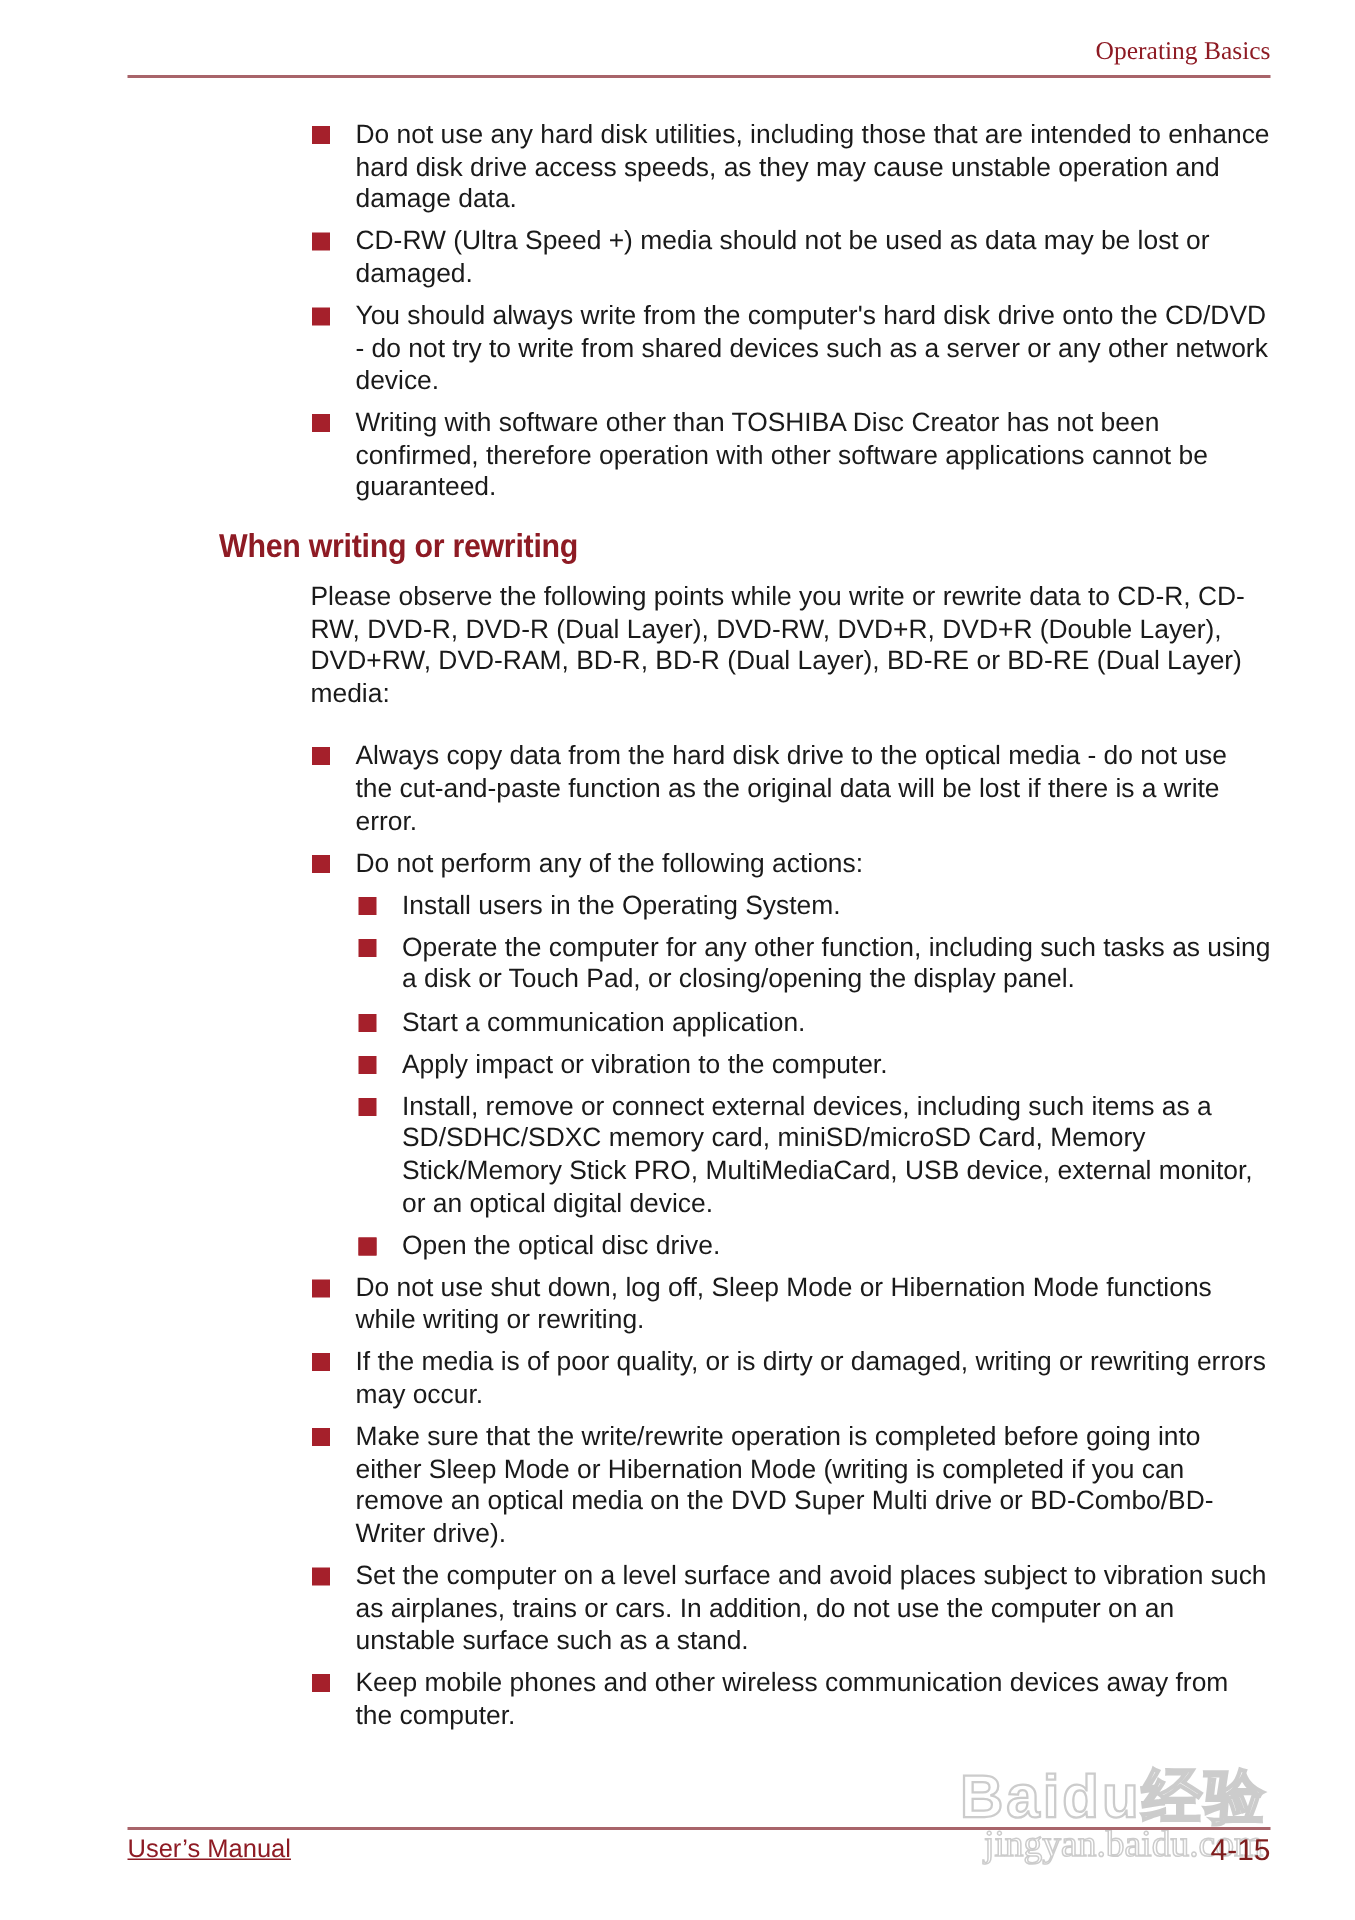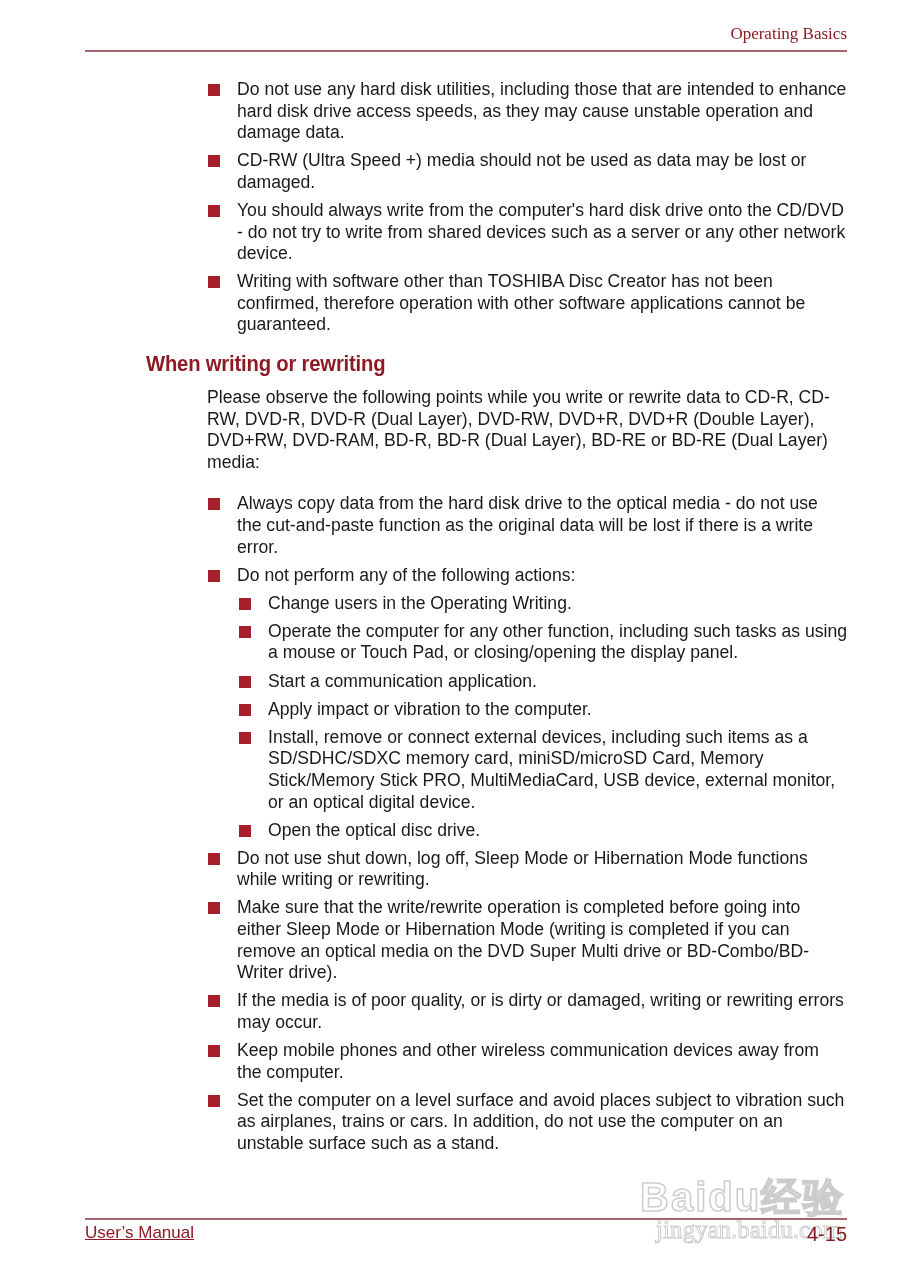--- a/index.html
+++ b/index.html
@@ -64,32 +64,32 @@
     <li class="lvl1"><span class="bullet"></span><span>You should always write from the computer's hard disk drive onto the CD/DVD - do not try to write from shared devices such as a server or any other network device.</span></li>
     <li class="lvl1"><span class="bullet"></span><span>Writing with software other than TOSHIBA Disc Creator has not been confirmed, therefore operation with other software applications cannot be guaranteed.</span></li>
   </ul>
 
   <div class="section-title">When writing or rewriting</div>
   <div class="intro">Please observe the following points while you write or rewrite data to CD-R, CD-RW, DVD-R, DVD-R (Dual Layer), DVD-RW, DVD+R, DVD+R (Double Layer), DVD+RW, DVD-RAM, BD-R, BD-R (Dual Layer), BD-RE or BD-RE (Dual Layer) media:</div>
 
   <ul class="bullets">
     <li class="lvl1"><span class="bullet"></span><span>Always copy data from the hard disk drive to the optical media - do not use the cut-and-paste function as the original data will be lost if there is a write error.</span></li>
     <li class="lvl1"><span class="bullet"></span><span>Do not perform any of the following actions:</span></li>
-    <li class="lvl2"><span class="bullet"></span><span>Change users in the Operating Writing.</span></li>
-    <li class="lvl2"><span class="bullet"></span><span>Operate the computer for any other function, including such tasks as using a mouse or Touch Pad, or closing/opening the display panel.</span></li>
+    <li class="lvl2"><span class="bullet"></span><span>Install users in the Operating System.</span></li>
+    <li class="lvl2"><span class="bullet"></span><span>Operate the computer for any other function, including such tasks as using a disk or Touch Pad, or closing/opening the display panel.</span></li>
     <li class="lvl2"><span class="bullet"></span><span>Start a communication application.</span></li>
     <li class="lvl2"><span class="bullet"></span><span>Apply impact or vibration to the computer.</span></li>
     <li class="lvl2"><span class="bullet"></span><span>Install, remove or connect external devices, including such items as a SD/SDHC/SDXC memory card, miniSD/microSD Card, Memory Stick/Memory Stick PRO, MultiMediaCard, USB device, external monitor, or an optical digital device.</span></li>
     <li class="lvl2"><span class="bullet"></span></li>
     <li class="lvl2"><span class="bullet"></span><span>Open the optical disc drive.</span></li>
     <li class="lvl1"><span class="bullet"></span><span>Do not use shut down, log off, Sleep Mode or Hibernation Mode functions while writing or rewriting.</span></li>
+    <li class="lvl1"><span class="bullet"></span><span>If the media is of poor quality, or is dirty or damaged, writing or rewriting errors may occur.</span></li>
     <li class="lvl1"><span class="bullet"></span><span>Make sure that the write/rewrite operation is completed before going into either Sleep Mode or Hibernation Mode (writing is completed if you can remove an optical media on the DVD Super Multi drive or BD-Combo/BD-Writer drive).</span></li>
-    <li class="lvl1"><span class="bullet"></span><span>If the media is of poor quality, or is dirty or damaged, writing or rewriting errors may occur.</span></li>
+    <li class="lvl1"><span class="bullet"></span><span>Set the computer on a level surface and avoid places subject to vibration such as airplanes, trains or cars. In addition, do not use the computer on an unstable surface such as a stand.</span></li>
     <li class="lvl1"><span class="bullet"></span><span>Keep mobile phones and other wireless communication devices away from the computer.</span></li>
-    <li class="lvl1"><span class="bullet"></span><span>Set the computer on a level surface and avoid places subject to vibration such as airplanes, trains or cars. In addition, do not use the computer on an unstable surface such as a stand.</span></li>
   </ul>
 </div>
 
 <div class="watermark">
   <span class="wm-logo">Baidu经验</span>
   <span class="wm-url">jingyan.baidu.com</span>
 </div>
 
 <div class="rule bottom"></div>
 <div class="footer-left">User’s Manual</div>

